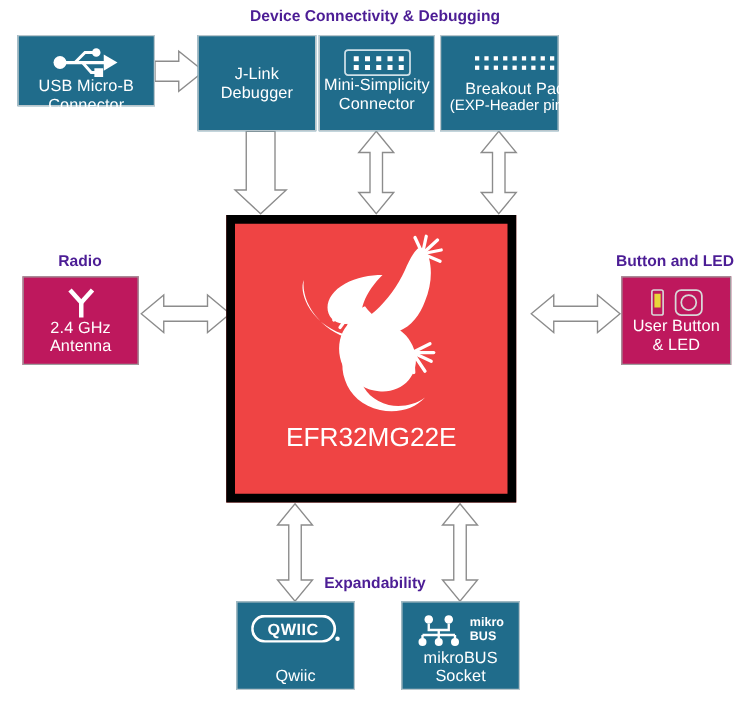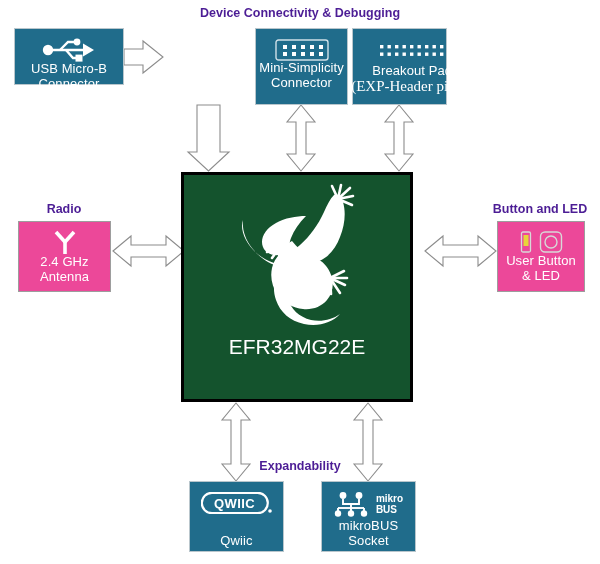--- a/index.html
+++ b/index.html
@@ -19,33 +19,32 @@
     box-sizing:border-box;
     display:flex;
     flex-direction:column;
     align-items:center;
     justify-content:flex-start;
     color:#ffffff;
     text-align:center;
     line-height:1.12;
   }
   .box.teal{background:#206C8B;border:1px solid #b9c6cc;}
-  .box.grey{background:#ec4899;border:1px solid #9d9d9d;}
-  .box.green{background:#14532d;border:3px solid #000000;}
+  .box.grey{background:#be185d;border:1px solid #9d9d9d;}
+  .box.green{background:#ef4444;border:7px solid #000000;}
 
   .box-label{
     font-size:13px;
     letter-spacing:.1px;
     white-space:nowrap;
   }
   .box-sublabel{
-    font-size:15px;
+    font-size:12px;
     white-space:nowrap;
     margin-top:-1px;
-    font-family:Liberation Serif, serif;
   }
   .icon-wrap{
     display:flex;align-items:center;justify-content:center;
   }
 
   
   .caption{
     position:absolute;
     color:#4c1d95;
     font-weight:bold;
@@ -116,20 +115,24 @@
           <circle cx="35" cy="4" r="3.4" stroke="none"></circle>
           <path d="M24,12 L31,20 L38,20" stroke-width="2.4" fill="none"></path>
           <rect x="33.5" y="16.6" width="7" height="7" stroke="none"></rect>
         </g>
       </svg>
     </div>
     <div class="box-label">USB Micro-B</div>
     <div class="box-label">Connector</div>
   </div>
 
+  <div class="box teal" style="left:158px;top:28px;width:95px;height:77px;justify-content:center;">
+    <div class="box-label">J-Link</div>
+    <div class="box-label">Debugger</div>
+  </div>
 
   <div class="box teal" style="left:255px;top:28px;width:93px;height:77px;padding-top:10px;">
     <div class="icon-wrap" style="height:22px;">
       <svg width="54" height="22" viewBox="0 0 54 22" xmlns="http://www.w3.org/2000/svg">
         <rect x="1" y="1" width="52" height="20" rx="2.5" ry="2.5" fill="none" stroke="#cfe0e8" stroke-width="1.4"></rect>
         <g fill="#ffffff">
           <rect x="8" y="6" width="4" height="4"></rect>
           <rect x="17" y="6" width="4" height="4"></rect>
           <rect x="26" y="6" width="4" height="4"></rect>
           <rect x="35" y="6" width="4" height="4"></rect>

